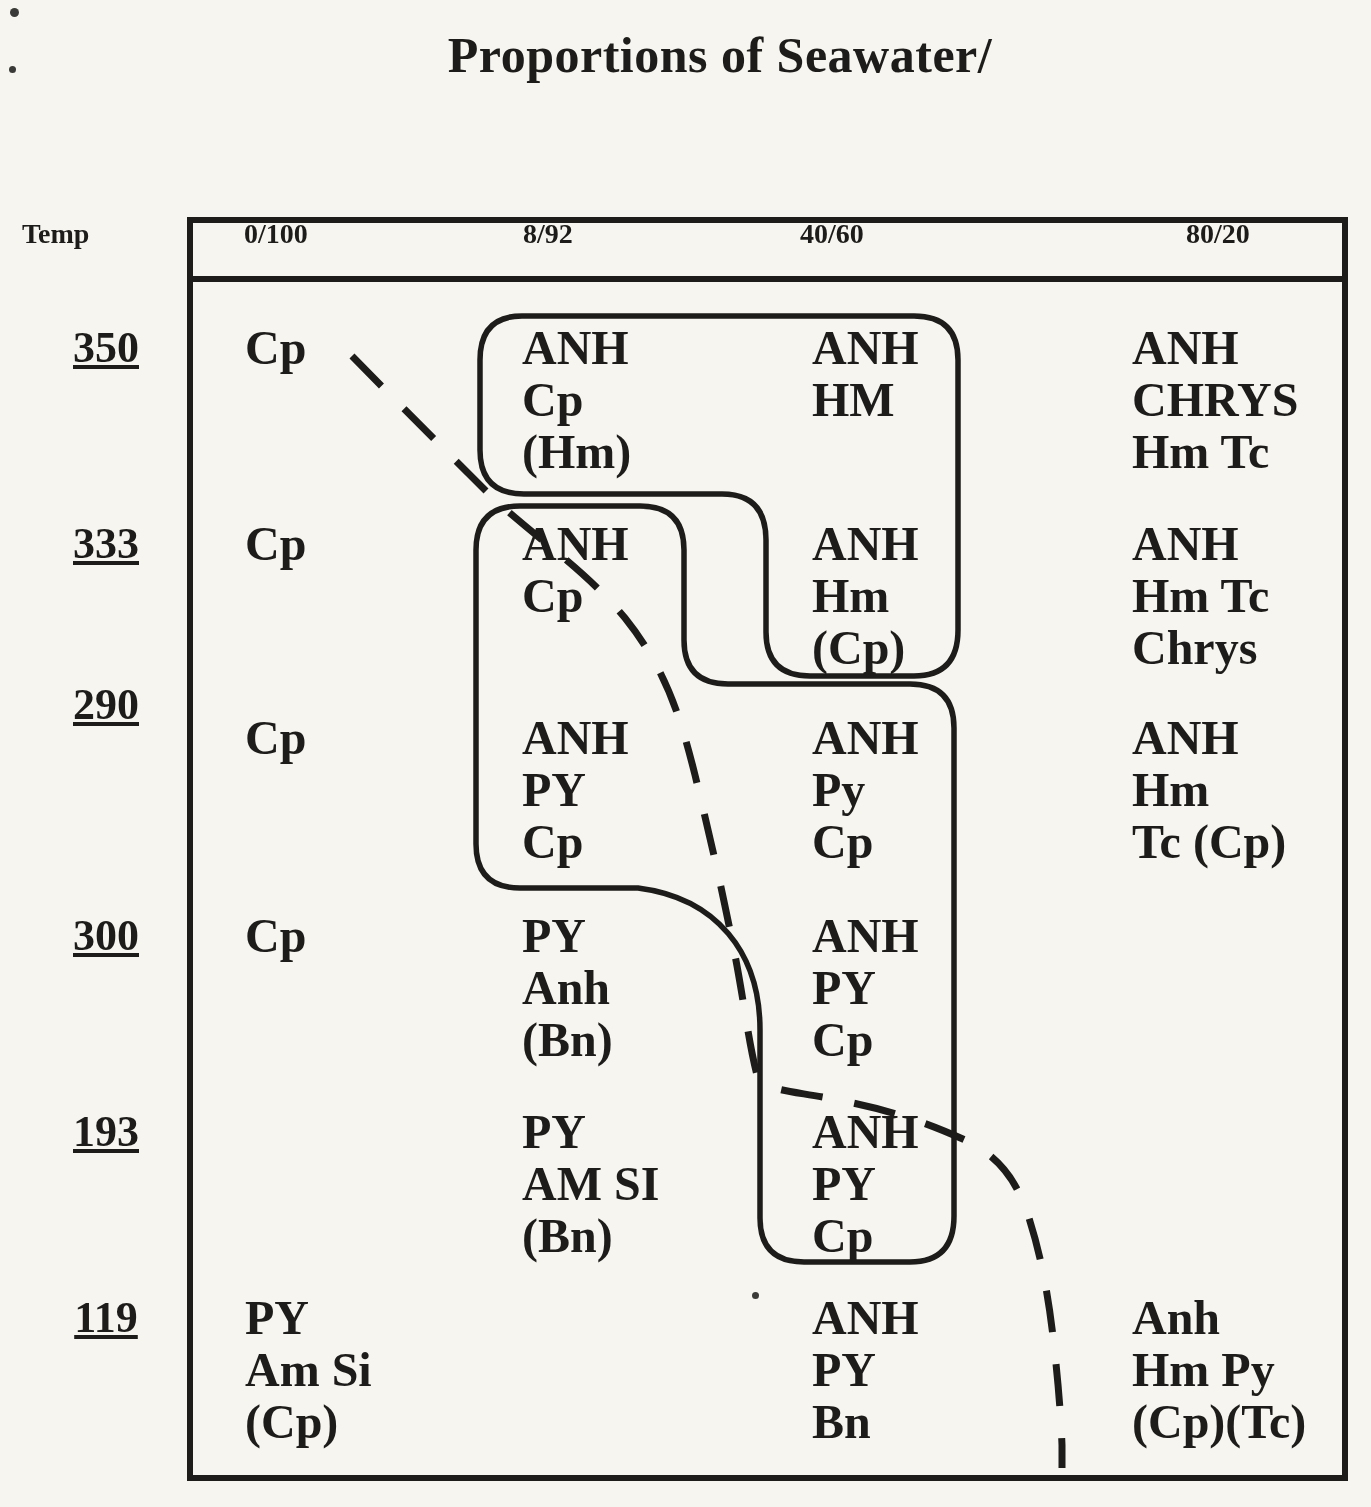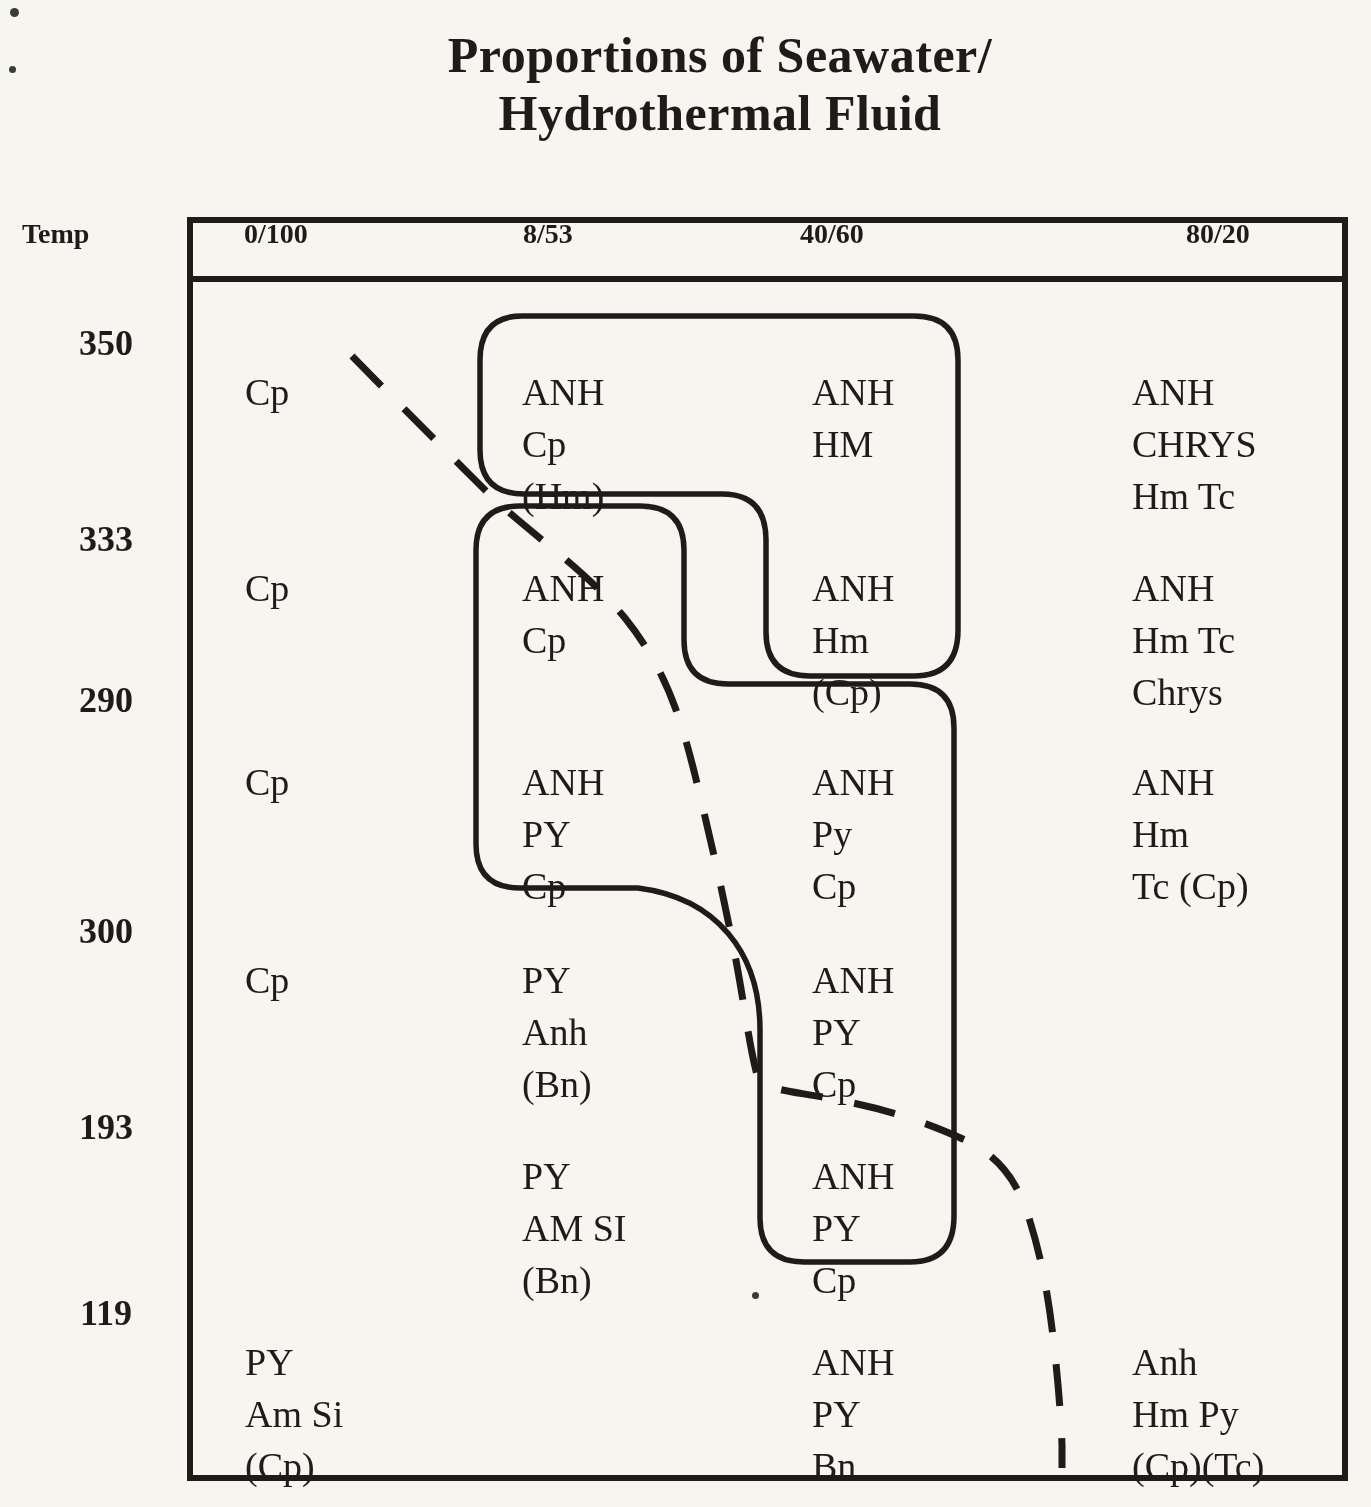--- a/index.html
+++ b/index.html
@@ -15,52 +15,50 @@
   .title {
     position:absolute; top:26px; left:100px; width:1240px;
     text-align:center; font-weight:700; font-size:50px; line-height:58px;
     letter-spacing:0.5px;
   }
   .hdr {
     position:absolute; top:218px; font-weight:700; font-size:28px; white-space:nowrap;
   }
   .temp-label {
     position:absolute; left:52px; width:108px; text-align:center;
-    font-weight:700; font-size:36px;
+    font-weight:700; font-size:44px;text-decoration:underline;
   }
   .cell {
-    position:absolute; font-weight:400; font-size:38px; line-height:52px;
+    position:absolute; font-weight:700; font-size:48px; line-height:52px;
     white-space:nowrap;
-    margin-top:44px;
   }
   svg.overlay {
     position:absolute; top:0; left:0; pointer-events:none;
   }
   .speck { position:absolute; background:#3a3a38; border-radius:50%; }
   .speck.s1 { left:10px; top:8px;  width:9px; height:9px; }
   .speck.s2 { left:9px;  top:66px; width:7px; height:7px; }
   .speck.s3 { left:752px; top:1292px; width:7px; height:7px; }
 </style>
 </head>
 <body>
 
 <div class="page">
 
   <div class="speck s1"></div>
   <div class="speck s2"></div>
   <div class="speck s3"></div>
 
   <div class="title">
     <div>Proportions of Seawater/</div>
-    <div>Hydrothermal Fluid</div>
   </div>
 
   <div class="hdr" style="left:22px">Temp</div>
   <div class="hdr" style="left:244px">0/100</div>
-  <div class="hdr" style="left:523px">8/53</div>
+  <div class="hdr" style="left:523px">8/92</div>
   <div class="hdr" style="left:800px">40/60</div>
   <div class="hdr" style="left:1186px">80/20</div>
 
   <div id="grid">
       <div class="temp-label" style="top: 322px;">350</div>
       <div class="cell" style="top: 322px; left: 245px;">
         <div>Cp</div>
       </div>
       <div class="cell" style="top: 322px; left: 522px;">
         <div>ANH</div>

